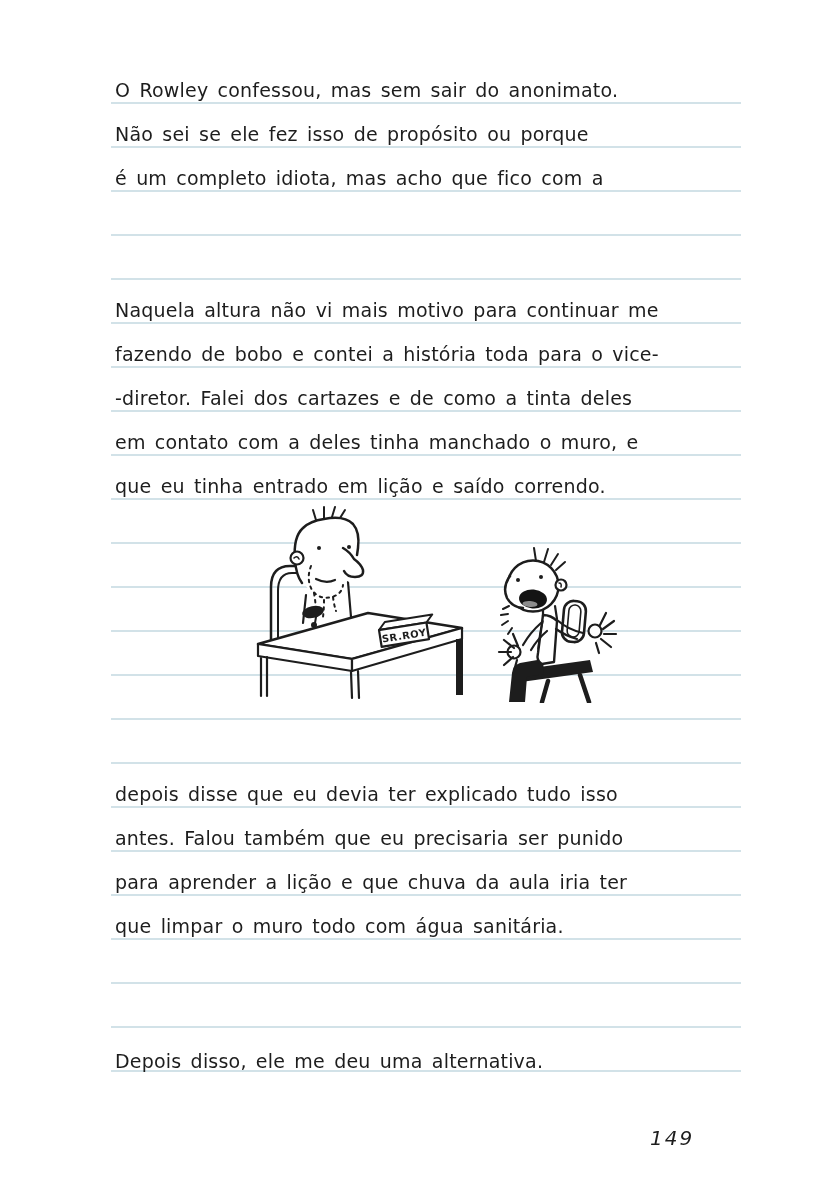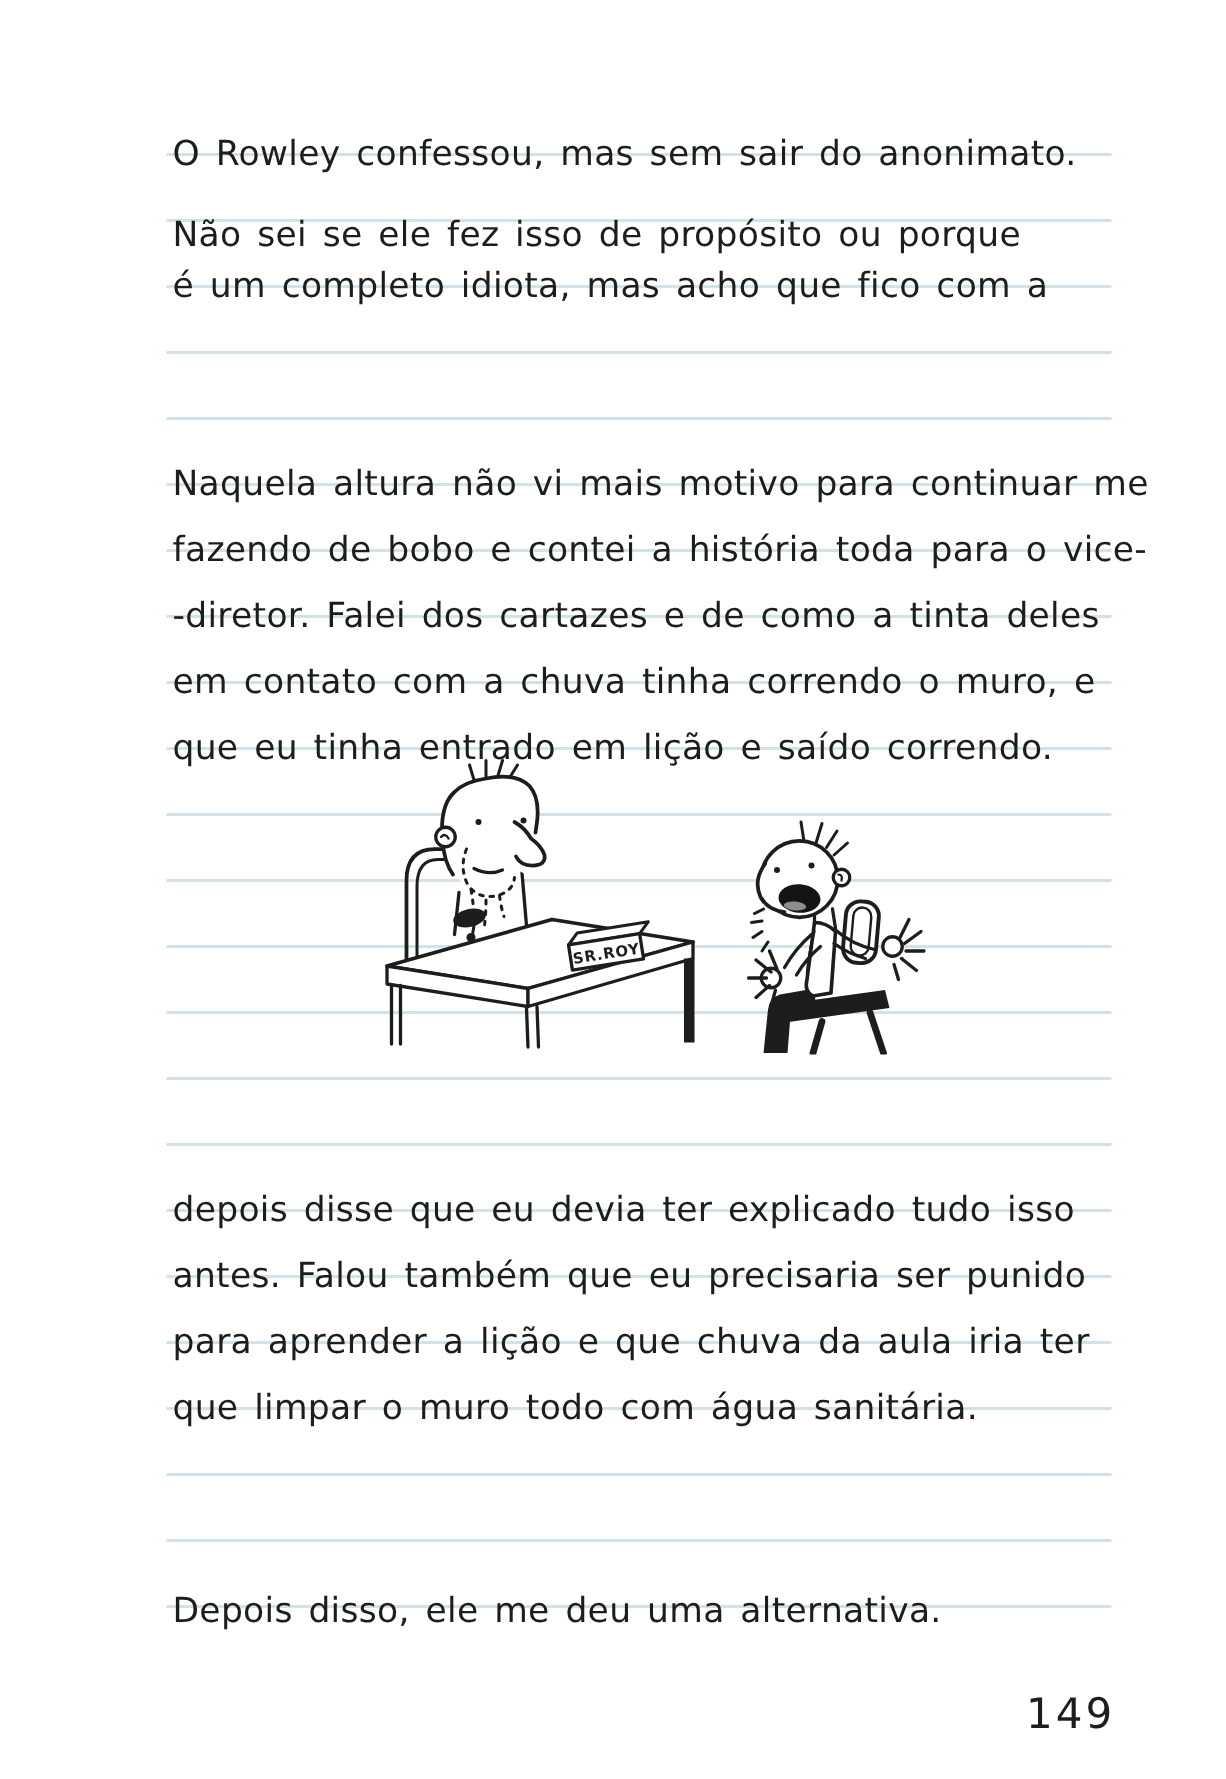--- a/index.html
+++ b/index.html
@@ -12,47 +12,47 @@
   .page{
     position:relative;width:817px;height:1186px;background:var(--paper);
     font-family:"DejaVu Sans","Liberation Sans",sans-serif;color:var(--ink);
   }
   .rules{
     position:absolute;left:111px;top:102px;width:630px;height:972px;
     background:repeating-linear-gradient(180deg,var(--rule) 0 2px,transparent 2px 44px);
   }
   .text-line{
     position:absolute;left:115px;width:645px;height:32px;line-height:32px;
-    font-size:23px;letter-spacing:0.2px;word-spacing:3px;white-space:nowrap;
+    font-size:19px;letter-spacing:0.2px;word-spacing:3px;white-space:nowrap;
     color:var(--ink);
-    margin-top:13px;
   }
   .illustration{position:absolute;left:250px;top:503px;width:372px;height:200px;}
   .illustration text{
     font-family:"DejaVu Sans","Liberation Sans",sans-serif;font-weight:bold;
   }
   .page-number{
-    position:absolute;left:684px;top:1126px;font-size:28px;letter-spacing:2px;
+    position:absolute;left:650px;top:1126px;font-size:20px;letter-spacing:2px;
     color:var(--ink);
+    font-style:italic;
   }
 </style>
 </head>
 <body>
 
 <div class="page">
 
   <div class="rules"></div>
 
   <div class="text-line" style="top:74px">O Rowley confessou, mas sem sair do anonimato.</div>
-  <div class="text-line" style="top:128px">Não sei se ele fez isso de propósito ou porque</div>
+  <div class="text-line" style="top:118px">Não sei se ele fez isso de propósito ou porque</div>
   <div class="text-line" style="top:162px">é um completo idiota, mas acho que fico com a</div>
   <div class="text-line" style="top:338px">fazendo de bobo e contei a história toda para o vice-</div>
   <div class="text-line" style="top:294px">Naquela altura não vi mais motivo para continuar me</div>
   <div class="text-line" style="top:382px">-diretor. Falei dos cartazes e de como a tinta deles</div>
-  <div class="text-line" style="top:426px">em contato com a chuva tinha correndo o muro, e</div>
+  <div class="text-line" style="top:426px">em contato com a deles tinha manchado o muro, e</div>
   <div class="text-line" style="top:470px">que eu tinha entrado em lição e saído correndo.</div>
   <div class="text-line" style="top:778px">depois disse que eu devia ter explicado tudo isso</div>
   <div class="text-line" style="top:822px">antes. Falou também que eu precisaria ser punido</div>
   <div class="text-line" style="top:866px">para aprender a lição e que chuva da aula iria ter</div>
   <div class="text-line" style="top:910px">que limpar o muro todo com água sanitária.</div>
   <div class="text-line" style="top:1045px">Depois disso, ele me deu uma alternativa.</div>
 
   <svg class="illustration" viewBox="0 0 372 200" fill="none" stroke-linecap="round" stroke-linejoin="round">
 
     <g stroke="#1d1d1d">

